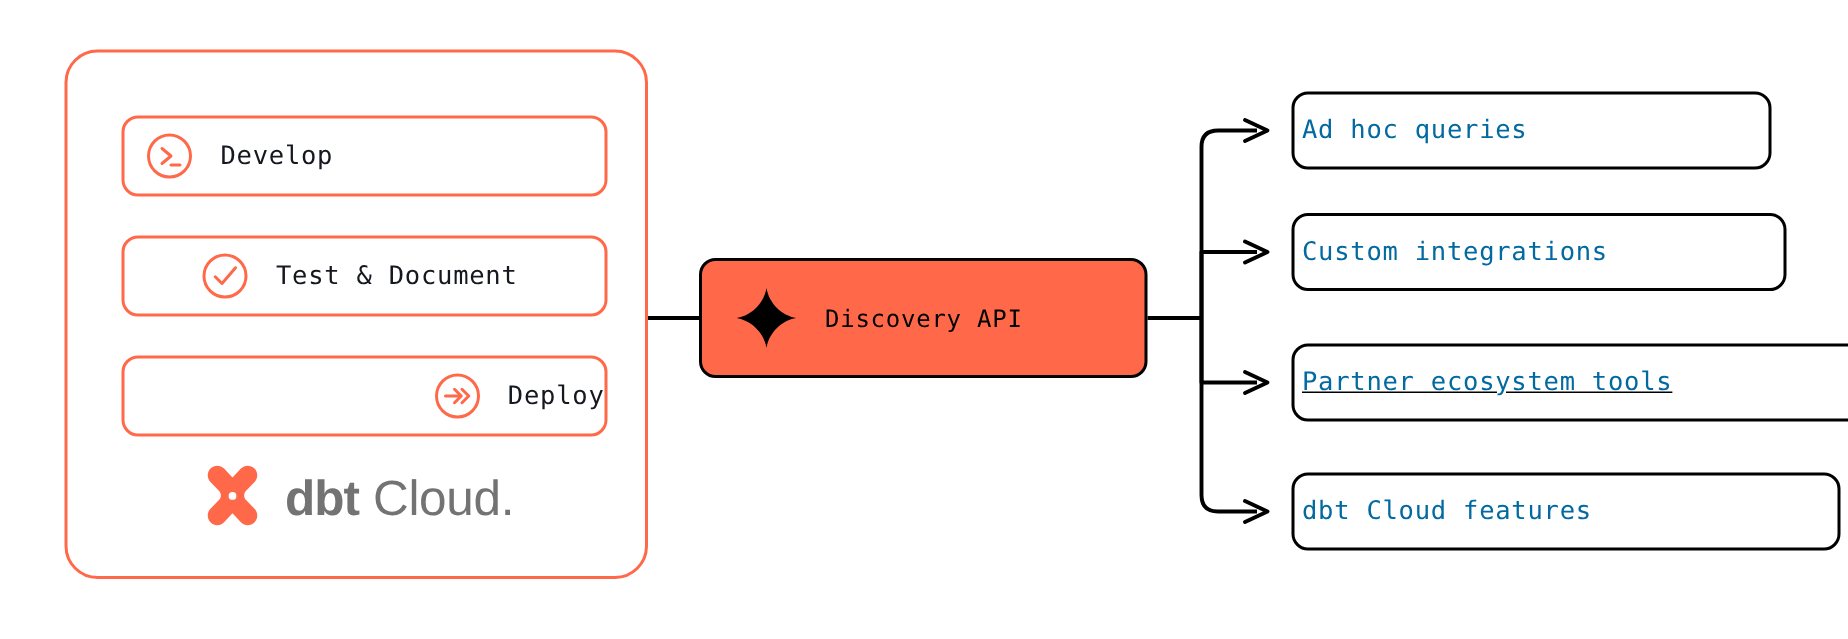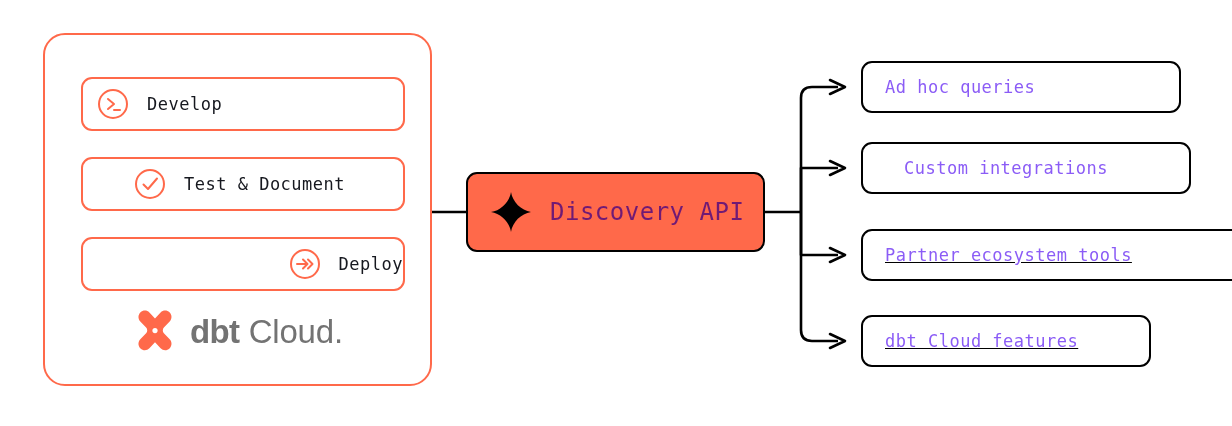--- a/index.html
+++ b/index.html
@@ -96,46 +96,46 @@
     background: #FF694A;
     border: 2px solid #000000;
     border-radius: 11px;
     box-sizing: border-box;
     display: flex;
     align-items: center;
   }
   #sparkle-icon { width: 42px; height: 42px; margin-left: 22px; flex: 0 0 auto; display:block; }
   #discovery-api-label {
     margin-left: 18px;
-    font-size: 24px;
-    color: #701a75;
+    font-size: 16px;
+    color: #000000;
     letter-spacing: 0.5px;
     white-space: nowrap;
   }
 
   
   .outcome-box {
     position: absolute;
     left: 861px;
     height: 52px;
     border: 2px solid #000000;
     border-radius: 11px;
     box-sizing: border-box;
     background: #ffffff;
     display: flex;
     align-items: center;
   }
   .outcome-box.o1 { top: 61px;  width: 320px; }
-  .outcome-box.o2 { top: 142px; width: 330px; padding-left: 19px; }
+  .outcome-box.o2 { top: 142px; width: 330px; }
   .outcome-box.o3 { top: 229px; width: 396px; text-decoration: underline; }
-  .outcome-box.o4 { top: 315px; width: 290px; text-decoration: underline; }
+  .outcome-box.o4 { top: 315px; width: 366px; }
   .outcome-label {
-    margin-left: 22px;
+    margin-left: 5px;
     font-size: 17px;
-    color: #8b5cf6;
+    color: #0369a1;
     letter-spacing: 0.5px;
     white-space: nowrap;
     text-align: right;
   }
 
   
   #connectors {
     position: absolute;
     left: 0; top: 0;
     width: 1232px; height: 426px;

